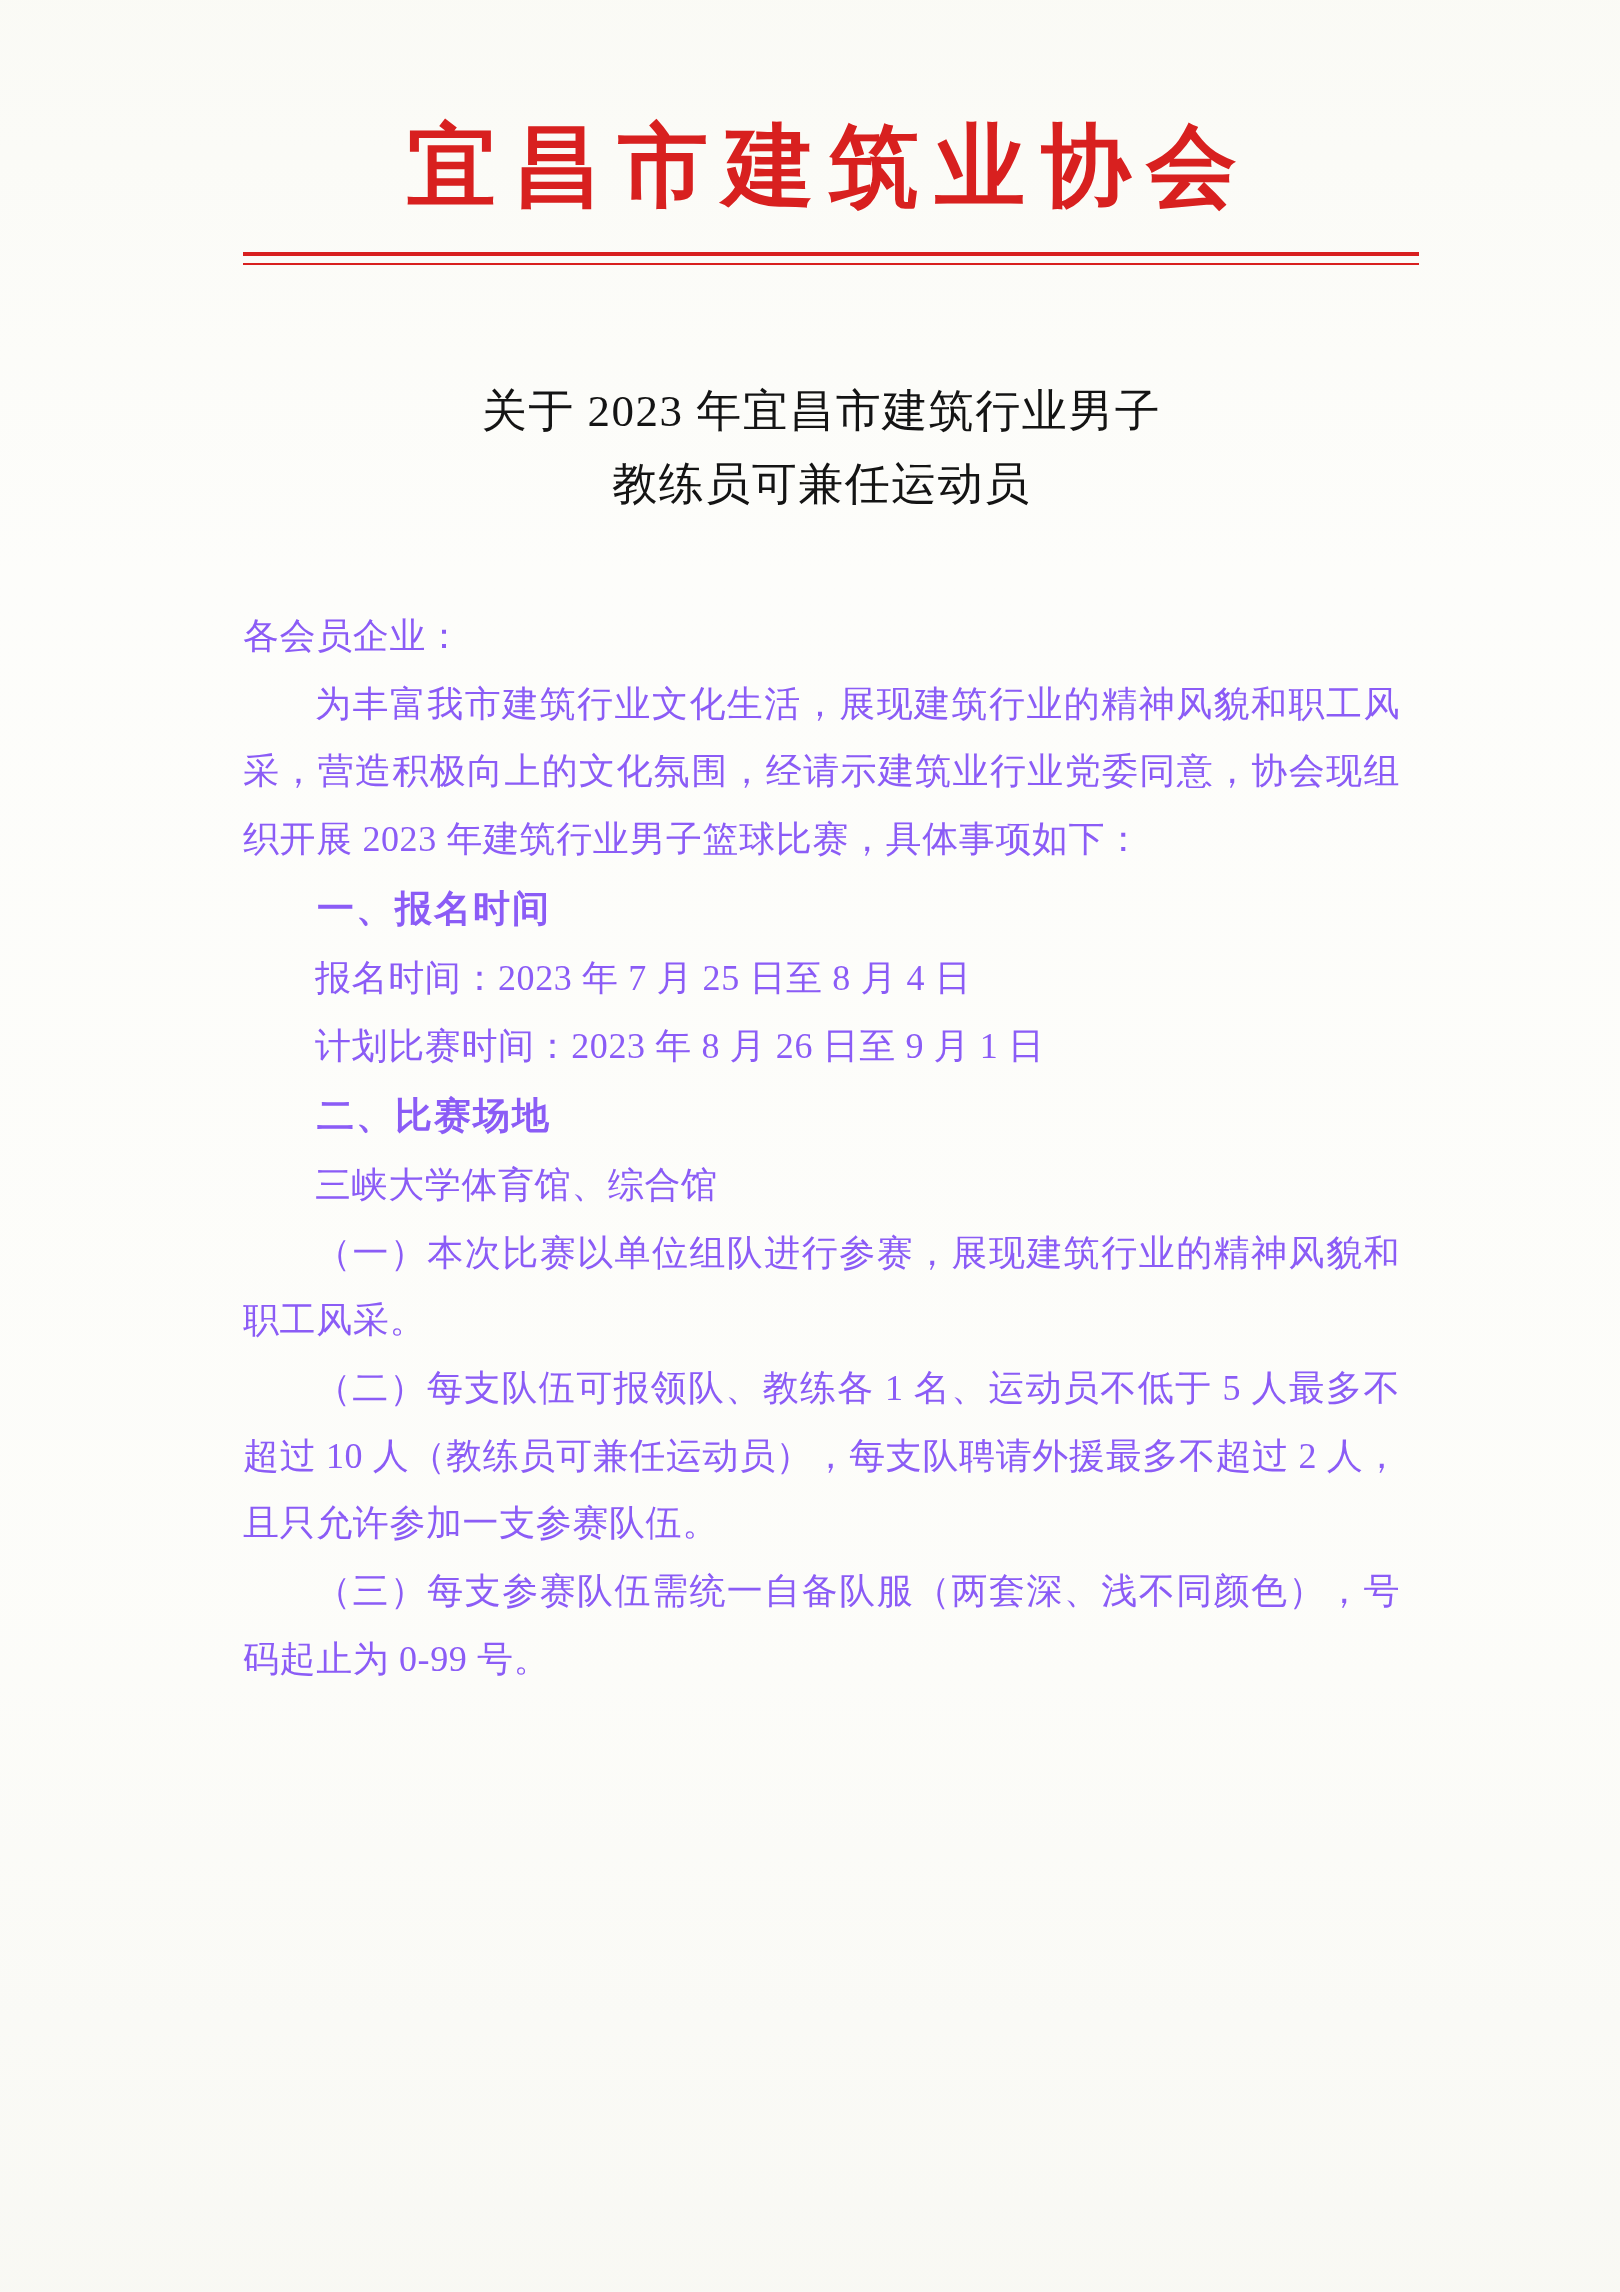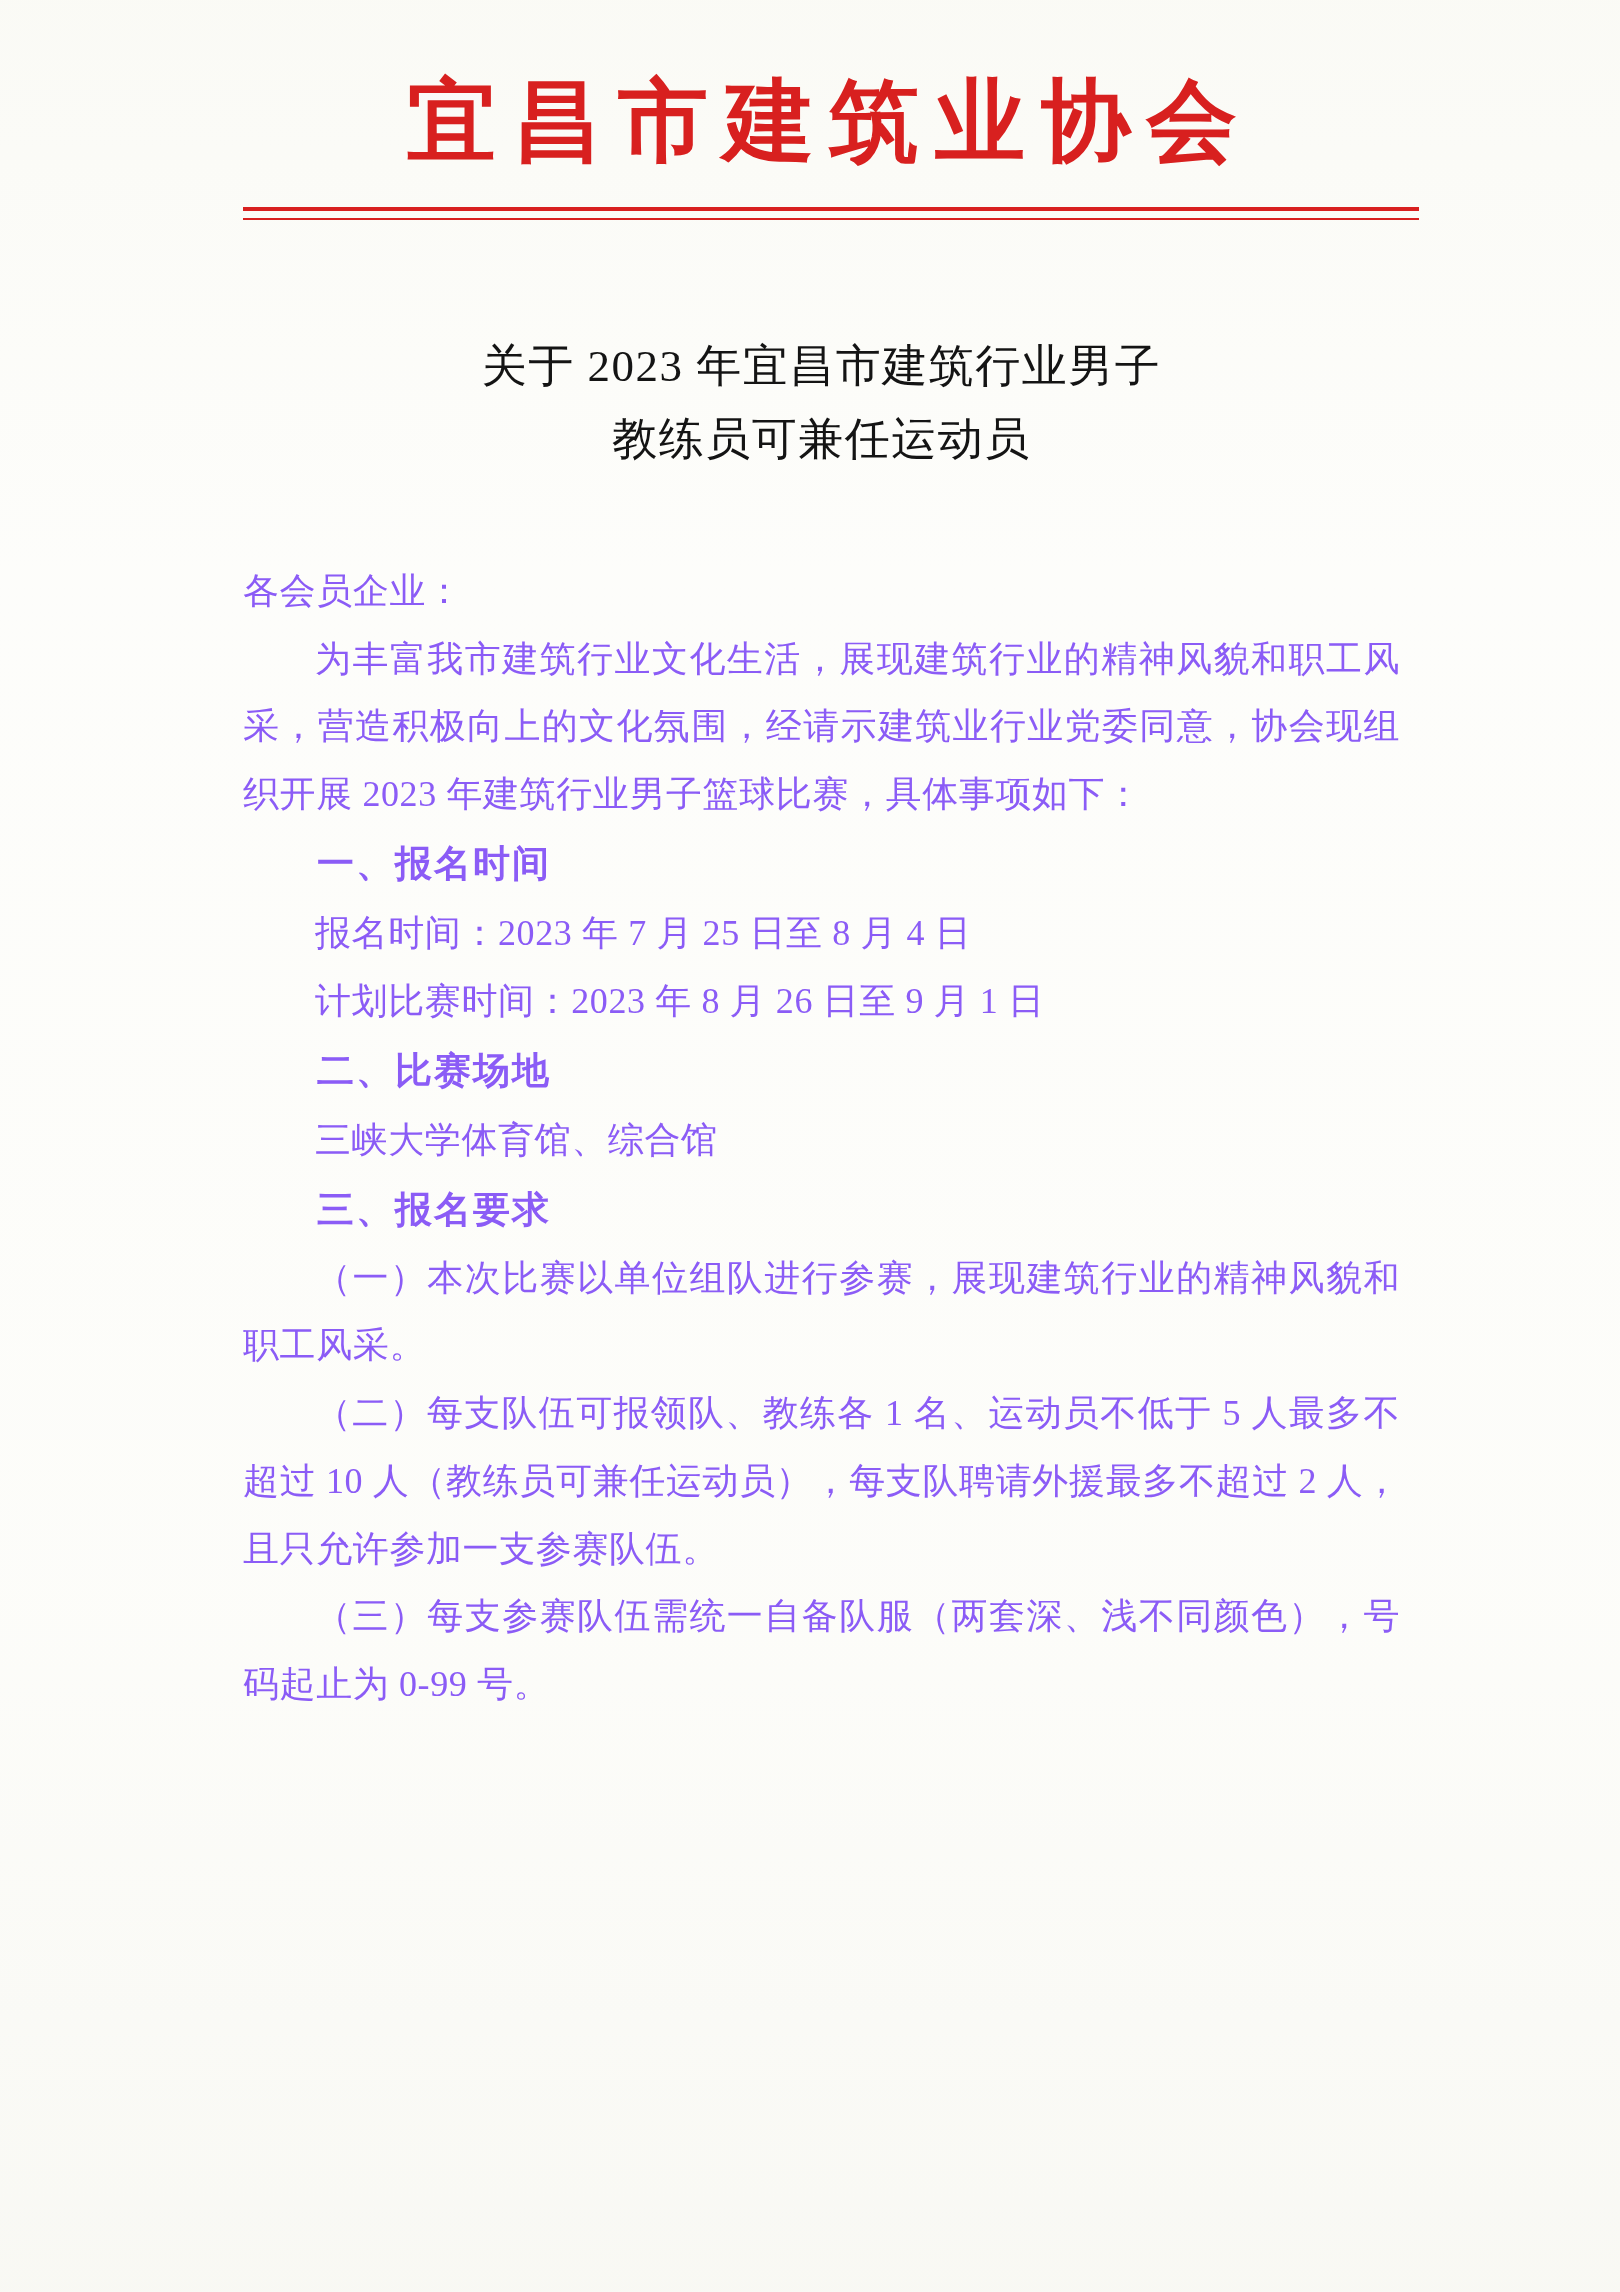--- a/index.html
+++ b/index.html
@@ -32,21 +32,21 @@
   }
   .doc-inner {
     position: absolute;
     left: 243px;
     top: 0;
     width: 1157px;
     height: 2293px;
   }
   
   .letterhead {
-    padding-top: 75px;
+    padding-top: 120px;
     text-align: center;
   }
   .letterhead-title {
     font-family: "Liberation Serif", "DejaVu Serif", serif;
     font-weight: bold;
     font-size: 90px;
     line-height: 1.05;
     color: #d8201f;
     letter-spacing: 15.7px;
     text-indent: 15.7px;
@@ -143,21 +143,20 @@
 
       <p class="para">为丰富我市建筑行业文化生活，展现建筑行业的精神风貌和职工风采，营造积极向上的文化氛围，经请示建筑业行业党委同意，协会现组织开展 2023 年建筑行业男子篮球比赛，具体事项如下：</p>
 
       <h2 class="section">一、报名时间</h2>
       <p class="plain">报名时间：2023 年 7 月 25 日至 8 月 4 日</p>
       <p class="plain">计划比赛时间：2023 年 8 月 26 日至 9 月 1 日</p>
 
       <h2 class="section">二、比赛场地</h2>
       <p class="plain">三峡大学体育馆、综合馆</p>
 
-      <h2 class="section">三、报名要求</h2>
       <p class="sub">（一）本次比赛以单位组队进行参赛，展现建筑行业的精神风貌和职工风采。</p>
       <p class="sub">（二）每支队伍可报领队、教练各 1 名、运动员不低于 5 人最多不超过 10 人（教练员可兼任运动员），每支队聘请外援最多不超过 2 人，且只允许参加一支参赛队伍。</p>
       <p class="sub">（三）每支参赛队伍需统一自备队服（两套深、浅不同颜色），号码起止为 0-99 号。</p>
 
     </div>
   </div>
 </div>
 
 
 </body></html>

